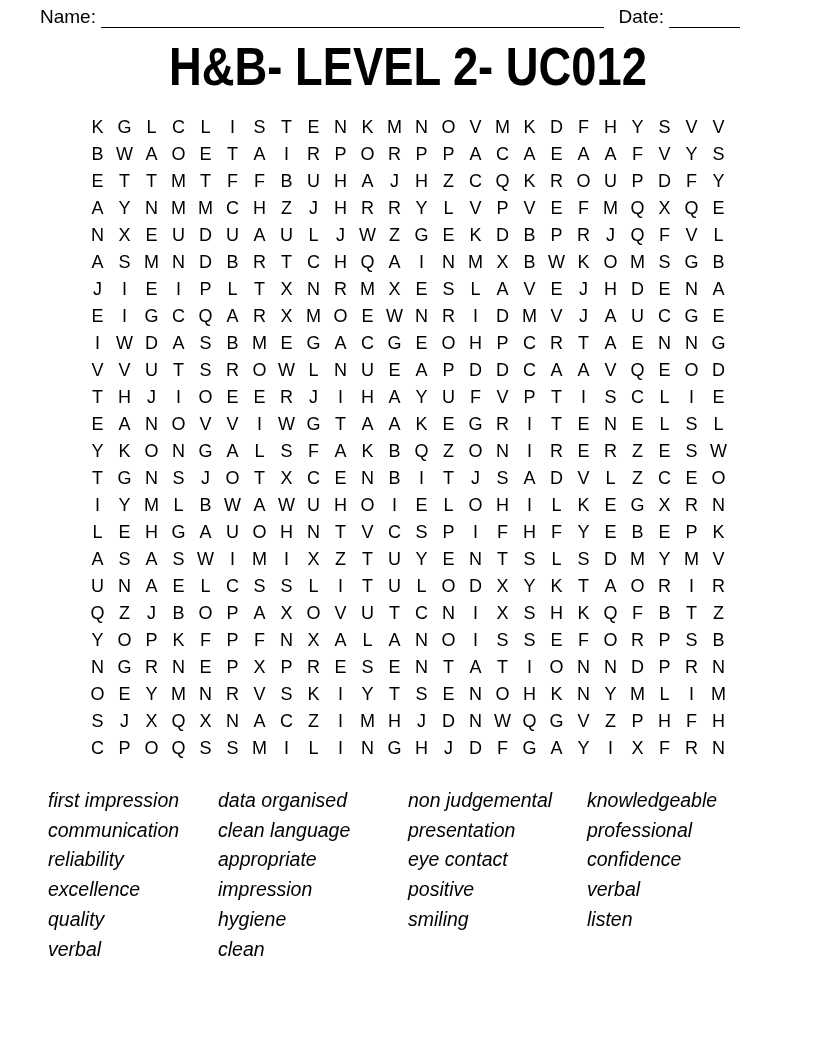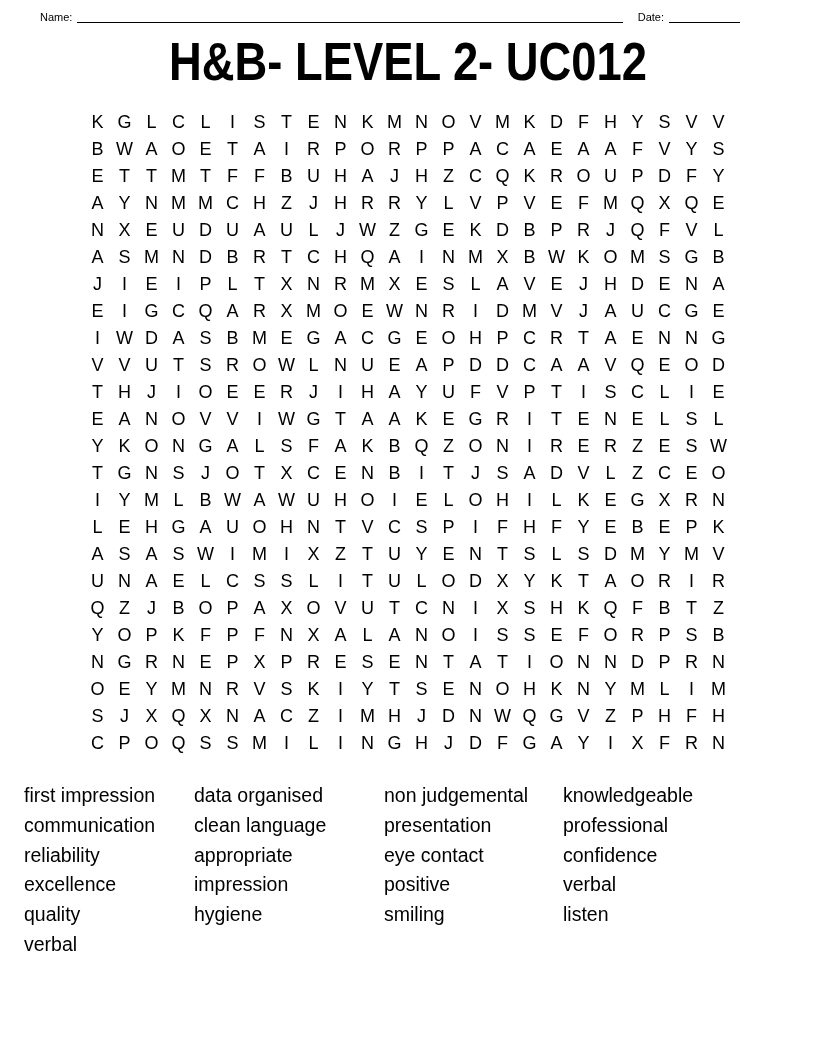--- a/index.html
+++ b/index.html
@@ -14,21 +14,21 @@
     width: 816px;
     height: 1056px;
     background: #ffffff;
     overflow: hidden;
   }
   
   .header-row {
     display: flex;
     align-items: flex-end;
     padding: 7px 76px 0 40px;
-    font-size: 11px;
+    font-size: 19px;
   }
   .header-label {
     white-space: nowrap;
     line-height: 1.1;
   }
   .blank-line {
     border-bottom: 1.6px solid #000;
     height: 15px;
   }
   .name-line {
@@ -65,23 +65,24 @@
   .cell {
     display: flex;
     align-items: center;
     justify-content: center;
     font-size: 18px;
     font-weight: 500;
   }
   
   .words {
     display: flex;
-    padding-left: 24px;
+    padding-left: 48px;
     margin-top: 24px;
     font-size: 19.5px;
+    font-style: italic;
   }
   .word-col { }
   .word-col:nth-child(1) { width: 170px; }
   .word-col:nth-child(2) { width: 190px; }
   .word-col:nth-child(3) { width: 179px; }
   .word {
     line-height: 29.8px;
     white-space: nowrap;
   }
 </style>
@@ -686,20 +687,21 @@
         <div class="word">excellence</div>
         <div class="word">quality</div>
         <div class="word">verbal</div>
       </div>
       <div class="word-col">
         <div class="word">data organised</div>
         <div class="word">clean language</div>
         <div class="word">appropriate</div>
         <div class="word">impression</div>
         <div class="word">hygiene</div>
+        <div class="word">clean</div>
       </div>
       <div class="word-col">
         <div class="word">non judgemental</div>
         <div class="word">presentation</div>
         <div class="word">eye contact</div>
         <div class="word">positive</div>
         <div class="word">smiling</div>
       </div>
       <div class="word-col">
         <div class="word">knowledgeable</div>

